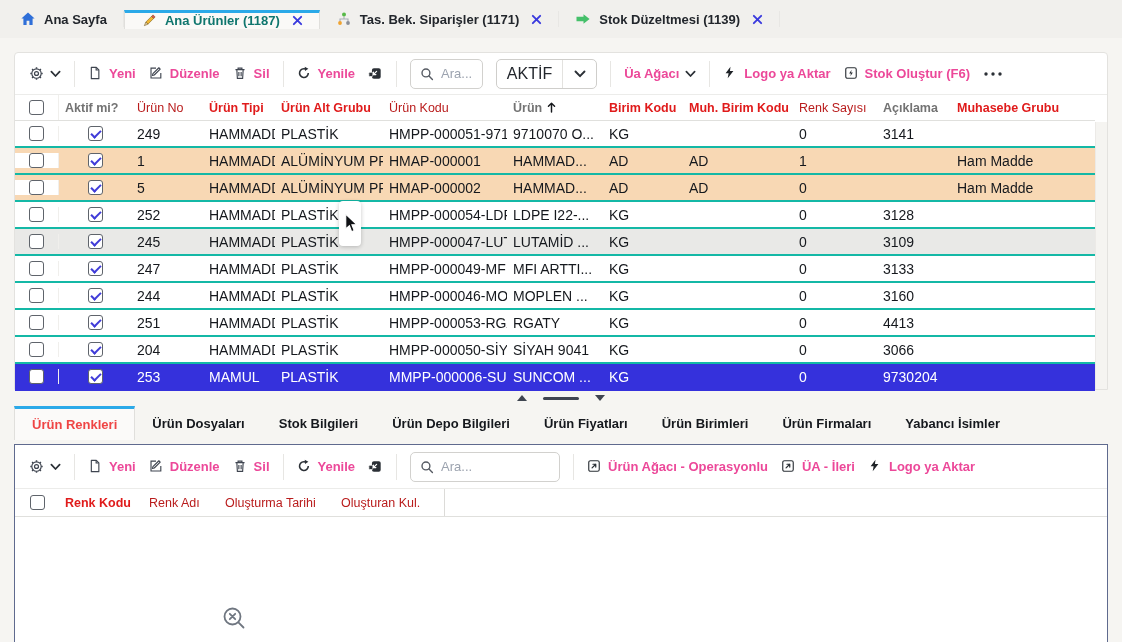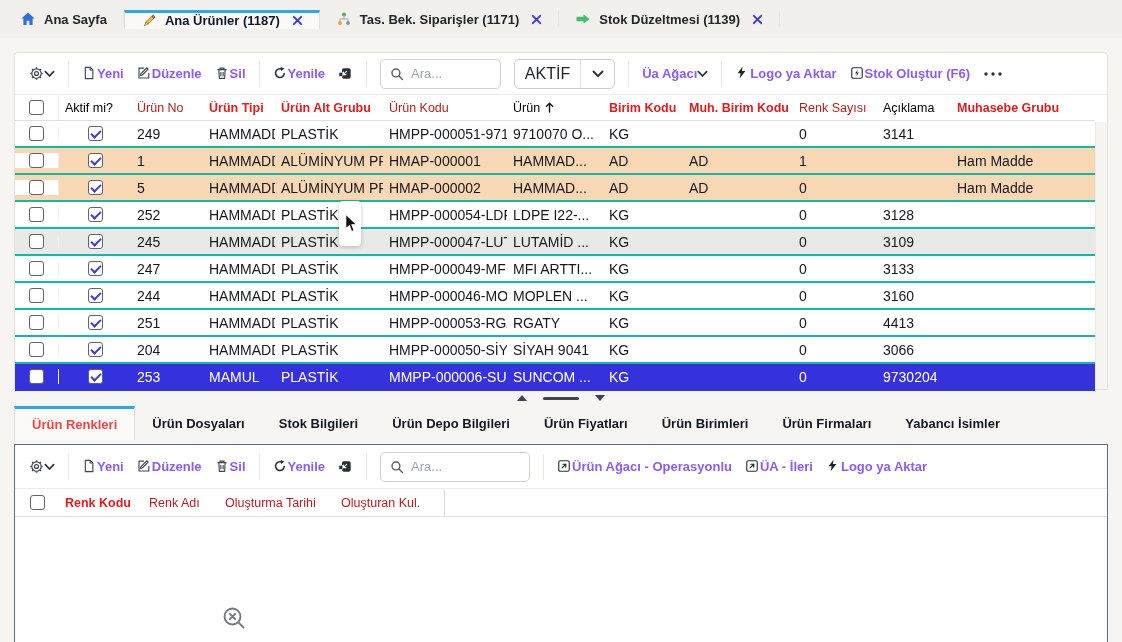--- a/index.html
+++ b/index.html
@@ -4,50 +4,50 @@
 <style>
   *{box-sizing:border-box;margin:0;padding:0}
   html,body{width:1122px;height:642px;overflow:hidden}
   body{font-family:"Liberation Sans",sans-serif;background:#f6f5f2}
   .app{position:relative;width:1122px;height:642px;overflow:hidden;background:#f6f5f2}
 
   
   .tabbar{position:absolute;top:0;left:0;right:0;height:38px;background:#f1f0ed;display:flex;align-items:center;padding-left:4px}
   .tab{display:flex;align-items:center;gap:8px;padding:0 16px;font-size:13px;font-weight:700;color:#22262c;cursor:default;border-right:1px solid #e8e7e4}
   .tab .tab-icon{display:inline-flex;width:16px;height:16px}
-  .tab.active{background:#faf9f7;border:1px solid #e0dfdc;border-top:3px solid #2ba9e8;border-bottom:none;color:#0f172a}
+  .tab.active{background:#faf9f7;border:1px solid #e0dfdc;border-top:3px solid #2ba9e8;border-bottom:none;color:#0f766e}
   .tab-close{display:inline-flex;width:11px;height:11px;margin-left:4px;cursor:pointer}
 
   
   .panel{position:absolute;left:14px;right:14px;background:#fff}
   .main-panel{top:52px;height:338px;border:1px solid #e3e2df;border-radius:4px 4px 0 0}
   .bottom-panel{top:444px;height:230px;border:1px solid #5f6a8e}
 
   
   .toolbar{display:flex;align-items:center;padding:0 14px;gap:13px;border-bottom:1px solid #ececea;font-size:13px;color:#22262c}
   .main-panel .toolbar{height:42px}
   .bottom-panel .toolbar{height:44px}
-  .tb-btn{display:flex;align-items:center;background:none;border:none;font:inherit;font-weight:600;color:#8b5cf6;cursor:pointer;white-space:nowrap}
+  .tb-btn{display:flex;align-items:center;gap:6px;background:none;border:none;font:inherit;font-weight:600;color:#ec4899;cursor:pointer;white-space:nowrap}
   .tb-btn .ic{display:inline-flex;width:15px;height:15px}
   .tb-btn .ic.small{width:11px;height:8px}
   .sep{width:1px;height:26px;background:#e7e6e3;flex:0 0 auto}
   .searchbox{display:flex;align-items:center;gap:7px;width:155px;height:30px;border:1px solid #d2d1ce;border-radius:5px;padding:0 9px;background:#fff}
   .searchbox .ic{display:inline-flex;width:14px;height:14px}
   .searchbox input{border:none;outline:none;width:100%;font:inherit;font-size:13px;color:#22262c;background:transparent}
   .searchbox input::placeholder{color:#9ca3af}
   .selectbox{display:flex;align-items:center;width:132px;height:30px;border:1px solid #cfcecb;border-radius:5px;background:#fff;cursor:pointer}
   .selectbox .sel-val{flex:1;padding:0 10px;font-size:16px;color:#22262c}
   .selectbox .sel-arrow{width:34px;height:100%;display:flex;align-items:center;justify-content:center;border-left:1px solid #e3e2df}
   .dots-btn{margin-left:auto;margin-right:90px;display:flex;align-items:center;background:none;border:none;cursor:pointer}
   .dots-btn .ic{width:20px;height:6px;display:inline-flex}
 
   
   .thead{display:flex;align-items:stretch;height:26px;border-bottom:1px solid #e0e0dd;font-size:12.5px;margin-right:12px}
   .hcell{display:flex;align-items:center;gap:5px;padding-left:6px;white-space:nowrap;overflow:hidden}
-  .hcell.dark{color:#000000;font-weight:400}
+  .hcell.dark{color:#737373;font-weight:700}
   .hcell.red{color:#e01b1b;font-weight:700}
   .hcell.gray{color:#b91c1c;font-weight:400}
   .hcell .sorticon{display:inline-flex;width:9px;height:11px}
   .tbody{margin-right:12px}
   .row{display:flex;align-items:center;height:27px;border-bottom:2px solid #14b8a6;font-size:14px;color:#15181d;cursor:default}
   .cell{display:flex;align-items:center;padding-left:6px;white-space:nowrap;overflow:hidden}
   .c0{width:44px;justify-content:center;padding-left:0;border-right:1px solid #f0efec}
   .c1{width:72px}
   .hcell.c1{justify-content:flex-start}
   .cell.c1{justify-content:center;padding-left:0}

